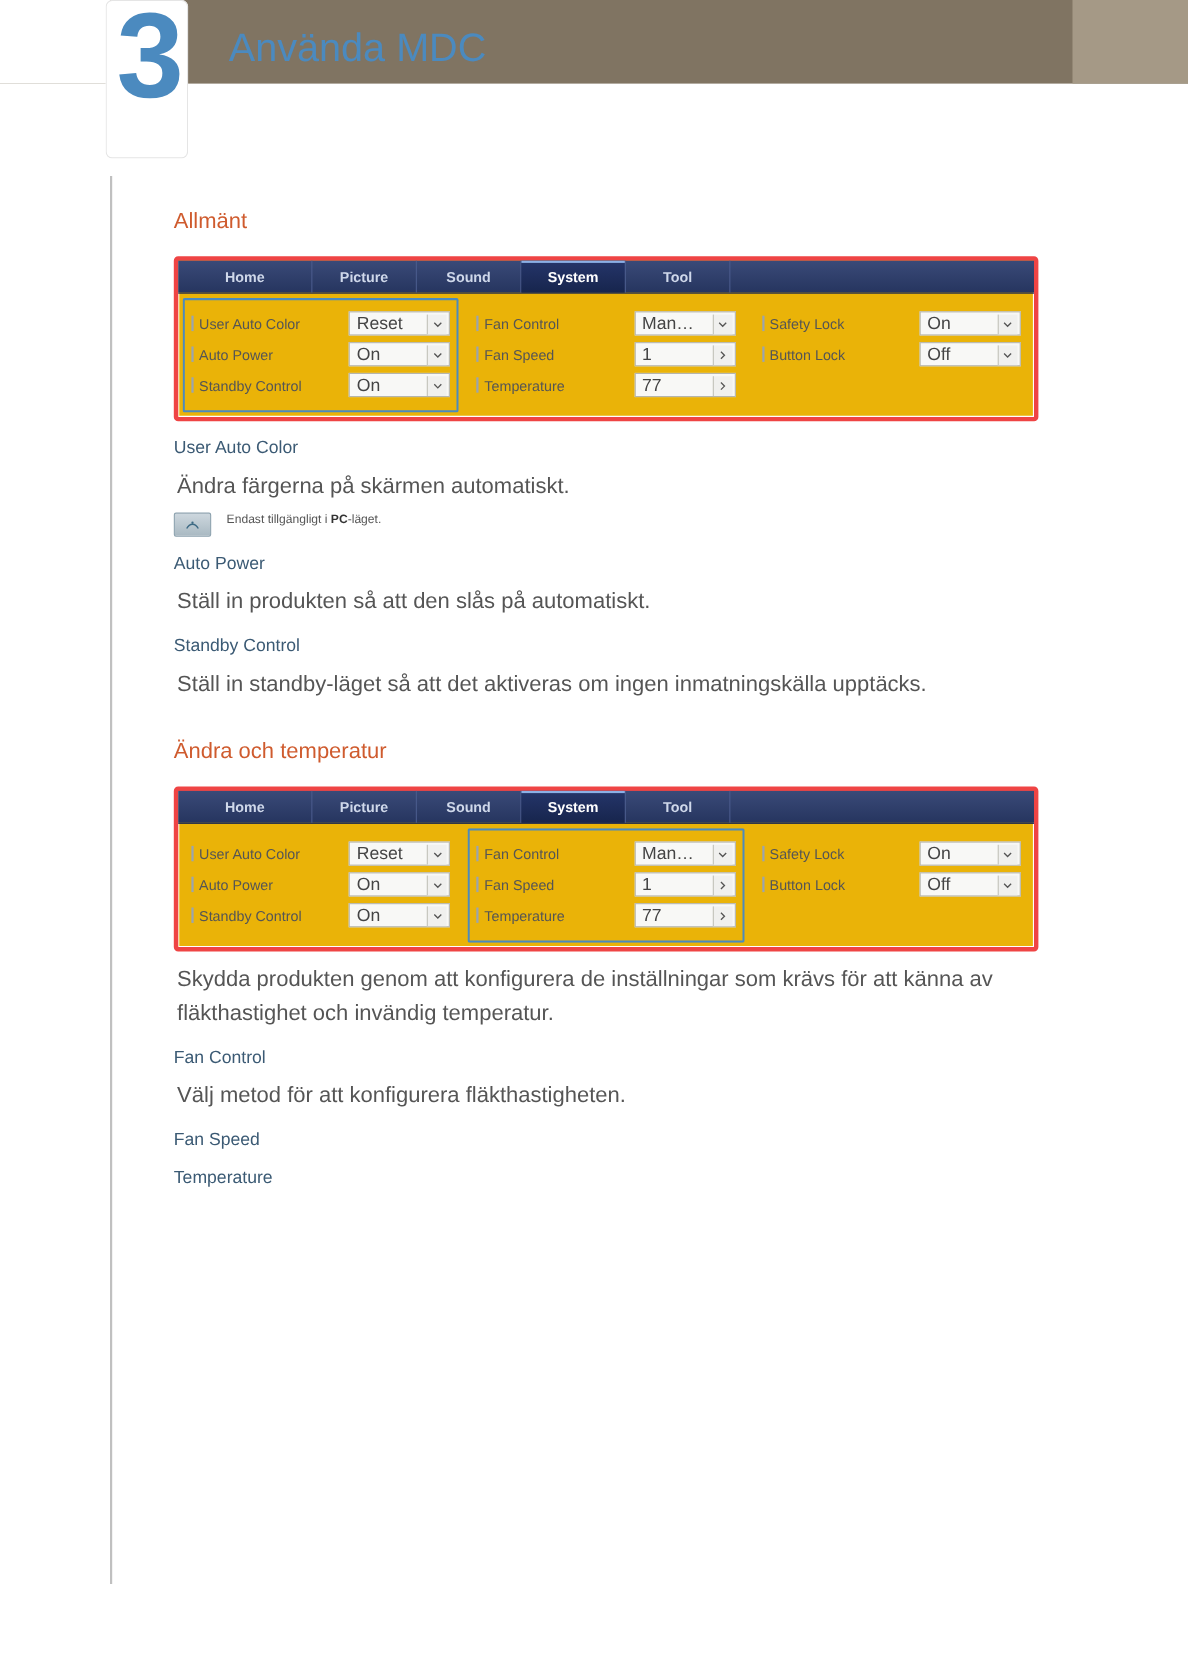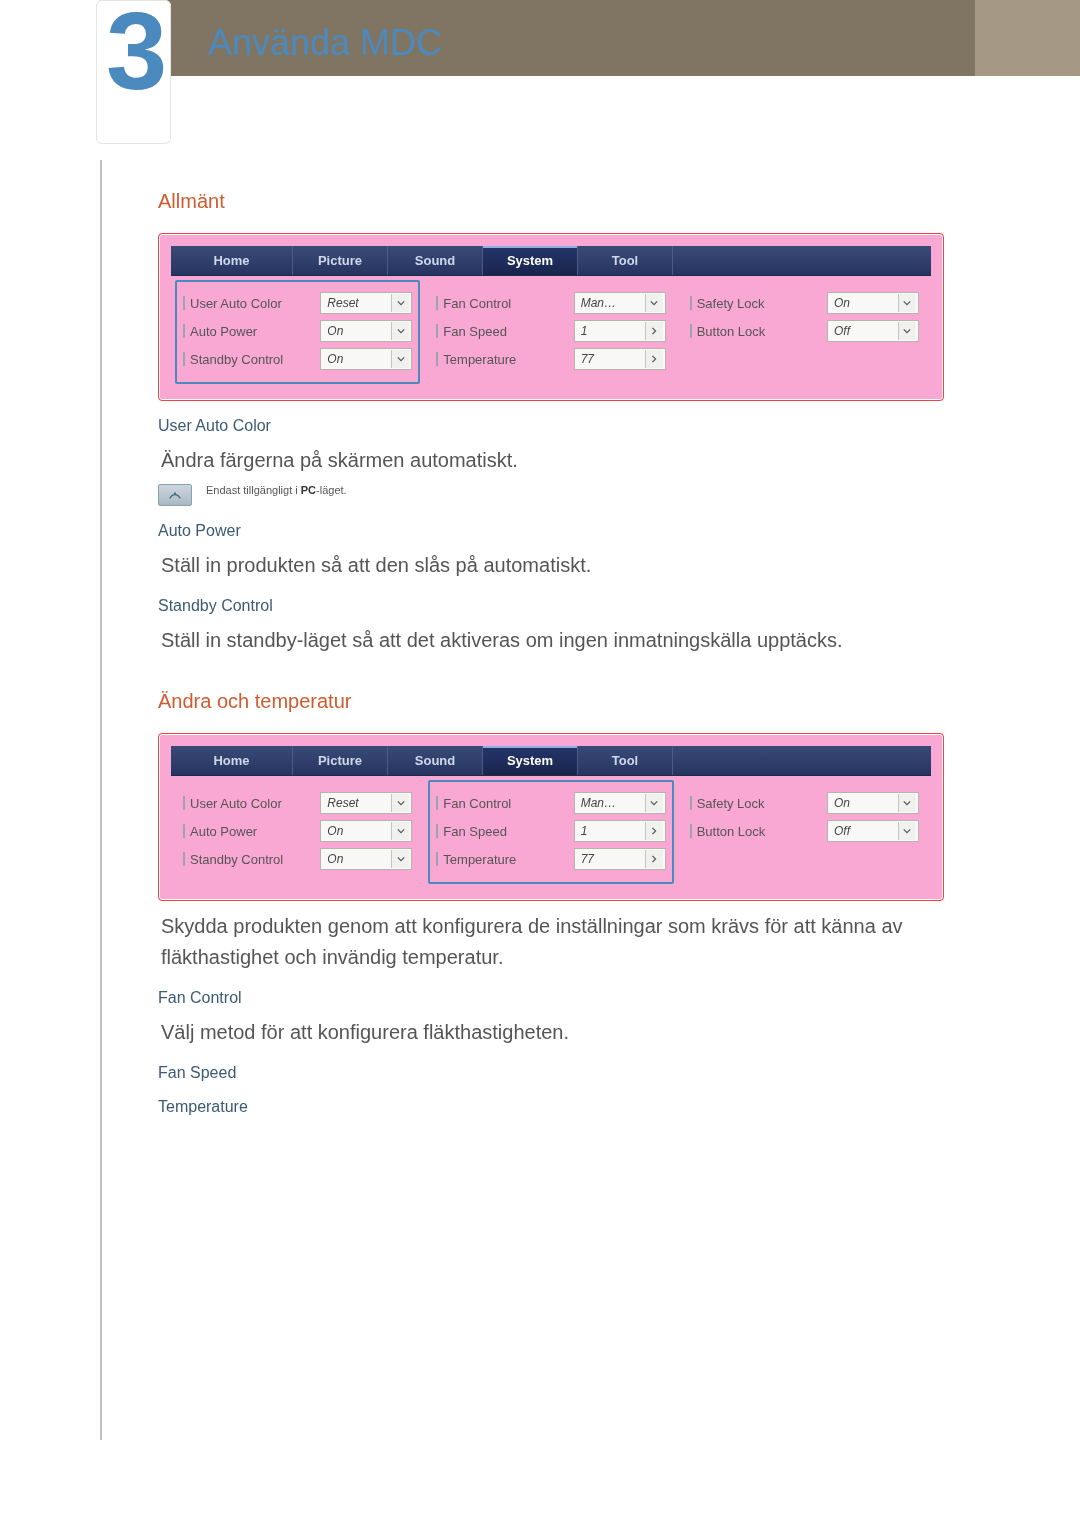--- a/index.html
+++ b/index.html
@@ -22,33 +22,33 @@
     .sec-head { color:#cf5b2e; font-size:20px; margin:4px 0 20px 0; }
     .sub-head { color:#3b5a74; font-size:16px; margin:16px 0 10px 0; font-weight:normal; }
     .body-text { color:#555; font-size:20px; line-height:1.55; margin:6px 3px; }
     .note-row { display:flex; align-items:flex-start; gap:14px; margin:8px 0 14px 0; }
     .note-icon { width:34px; height:22px; background:linear-gradient(#cdd7de,#a9b9c2); border:1px solid #8aa0ad; border-radius:2px; display:flex; align-items:center; justify-content:center; }
     .note-icon svg { width:14px; height:14px; }
     .note-text { color:#555; font-size:11px; }
     .note-text b { color:#333; }
 
     
-    .panel-wrap { background:#f9a8d4; border:1px solid #ef4444; border-radius:4px; padding:12px; box-shadow:inset 0 0 0 1px #fff; margin-bottom:10px; }
+    .panel-wrap { background:#eab308; border:4px solid #ef4444; border-radius:4px; padding:0; box-shadow:inset 0 0 0 1px #fff; margin-bottom:10px; }
     .tabs { display:flex; background:linear-gradient(#3a4a78,#26355f); height:30px; border-bottom:1px solid #1d2a4e; }
     .tab { flex:none; width:95px; text-align:center; color:#cfd8ea; font-size:13px; line-height:30px; font-weight:bold; border-right:1px solid #4a5b8c; position:relative; }
     .tab.first { width:122px; }
     .tab.active { color:#fff; background:linear-gradient(#25356a,#17254d); }
     .tab.active::before { content:""; position:absolute; left:0; right:0; top:0; height:2px; background:#8bb0e6; }
     .grid3 { display:flex; }
     .col { flex:1; padding:10px 12px 12px 12px; position:relative; }
     .col.hilite { box-shadow: inset 0 0 0 2px #4b8abf; border-radius:2px; margin:4px; padding:6px 8px 8px 8px; }
     .row { display:flex; justify-content:space-between; align-items:center; margin:6px 0; }
     .label { color:#555; font-size:13px; display:flex; align-items:center; gap:5px; }
     .label::before { content:""; width:2px; height:14px; background:#9aa4b0; display:inline-block; }
-    .field { width:92px; height:22px; background:#f8f8f6; border:1px solid #b5b5ac; display:flex; align-items:center; justify-content:space-between; font-size:12px; color:#444; padding:0 2px 0 6px;font-style:italic; }
+    .field { width:92px; height:22px; background:#f8f8f6; border:1px solid #b5b5ac; display:flex; align-items:flex-end; justify-content:space-between; font-size:16px; color:#444; padding:0 2px 0 6px; }
     .field .caret { width:18px; height:18px; background:#f0f0ee; border-left:1px solid #c4c4bb; display:flex; align-items:center; justify-content:center; }
     .field .caret svg, .field .spin svg { width:8px; height:8px; }
     .field .spin { width:18px; height:18px; background:#f0f0ee; border-left:1px solid #c4c4bb; display:flex; align-items:center; justify-content:center; }
 
     
     .footer { position:absolute; left:0; right:0; bottom:16px; display:flex; justify-content:flex-end; align-items:center; gap:14px; padding-right:75px; }
     .footer-text { color:#aa8f67; font-size:15px; }
     .page-no { background:#4b8abf; color:#fff; font-size:26px; font-weight:600; width:54px; height:46px; display:flex; align-items:center; justify-content:center; }
   </style>
 </head>

